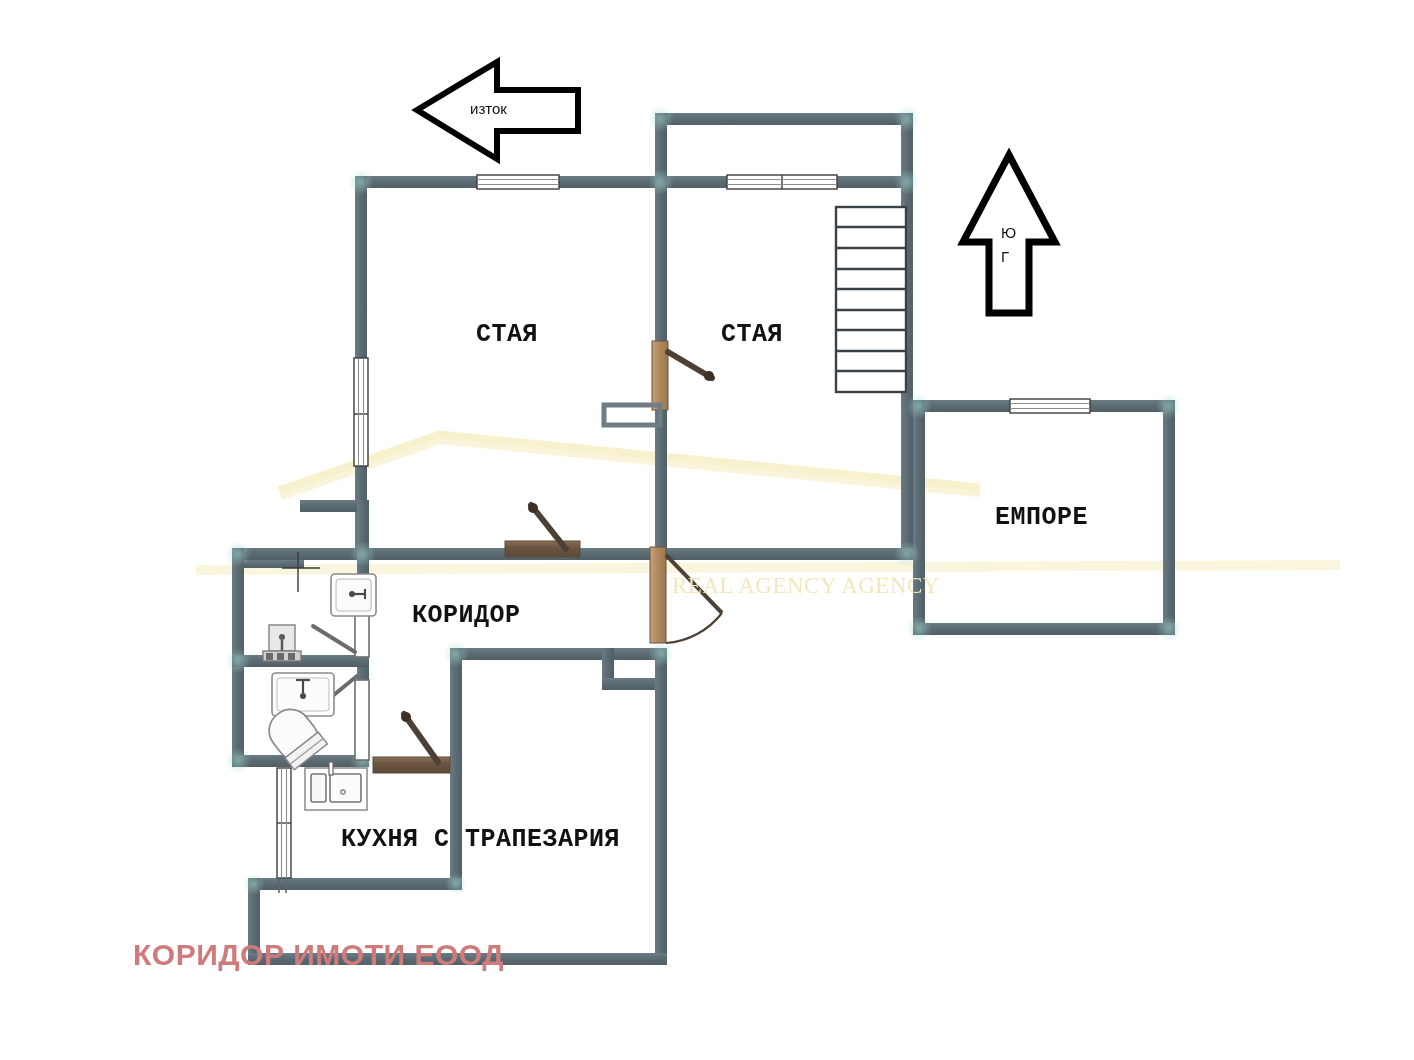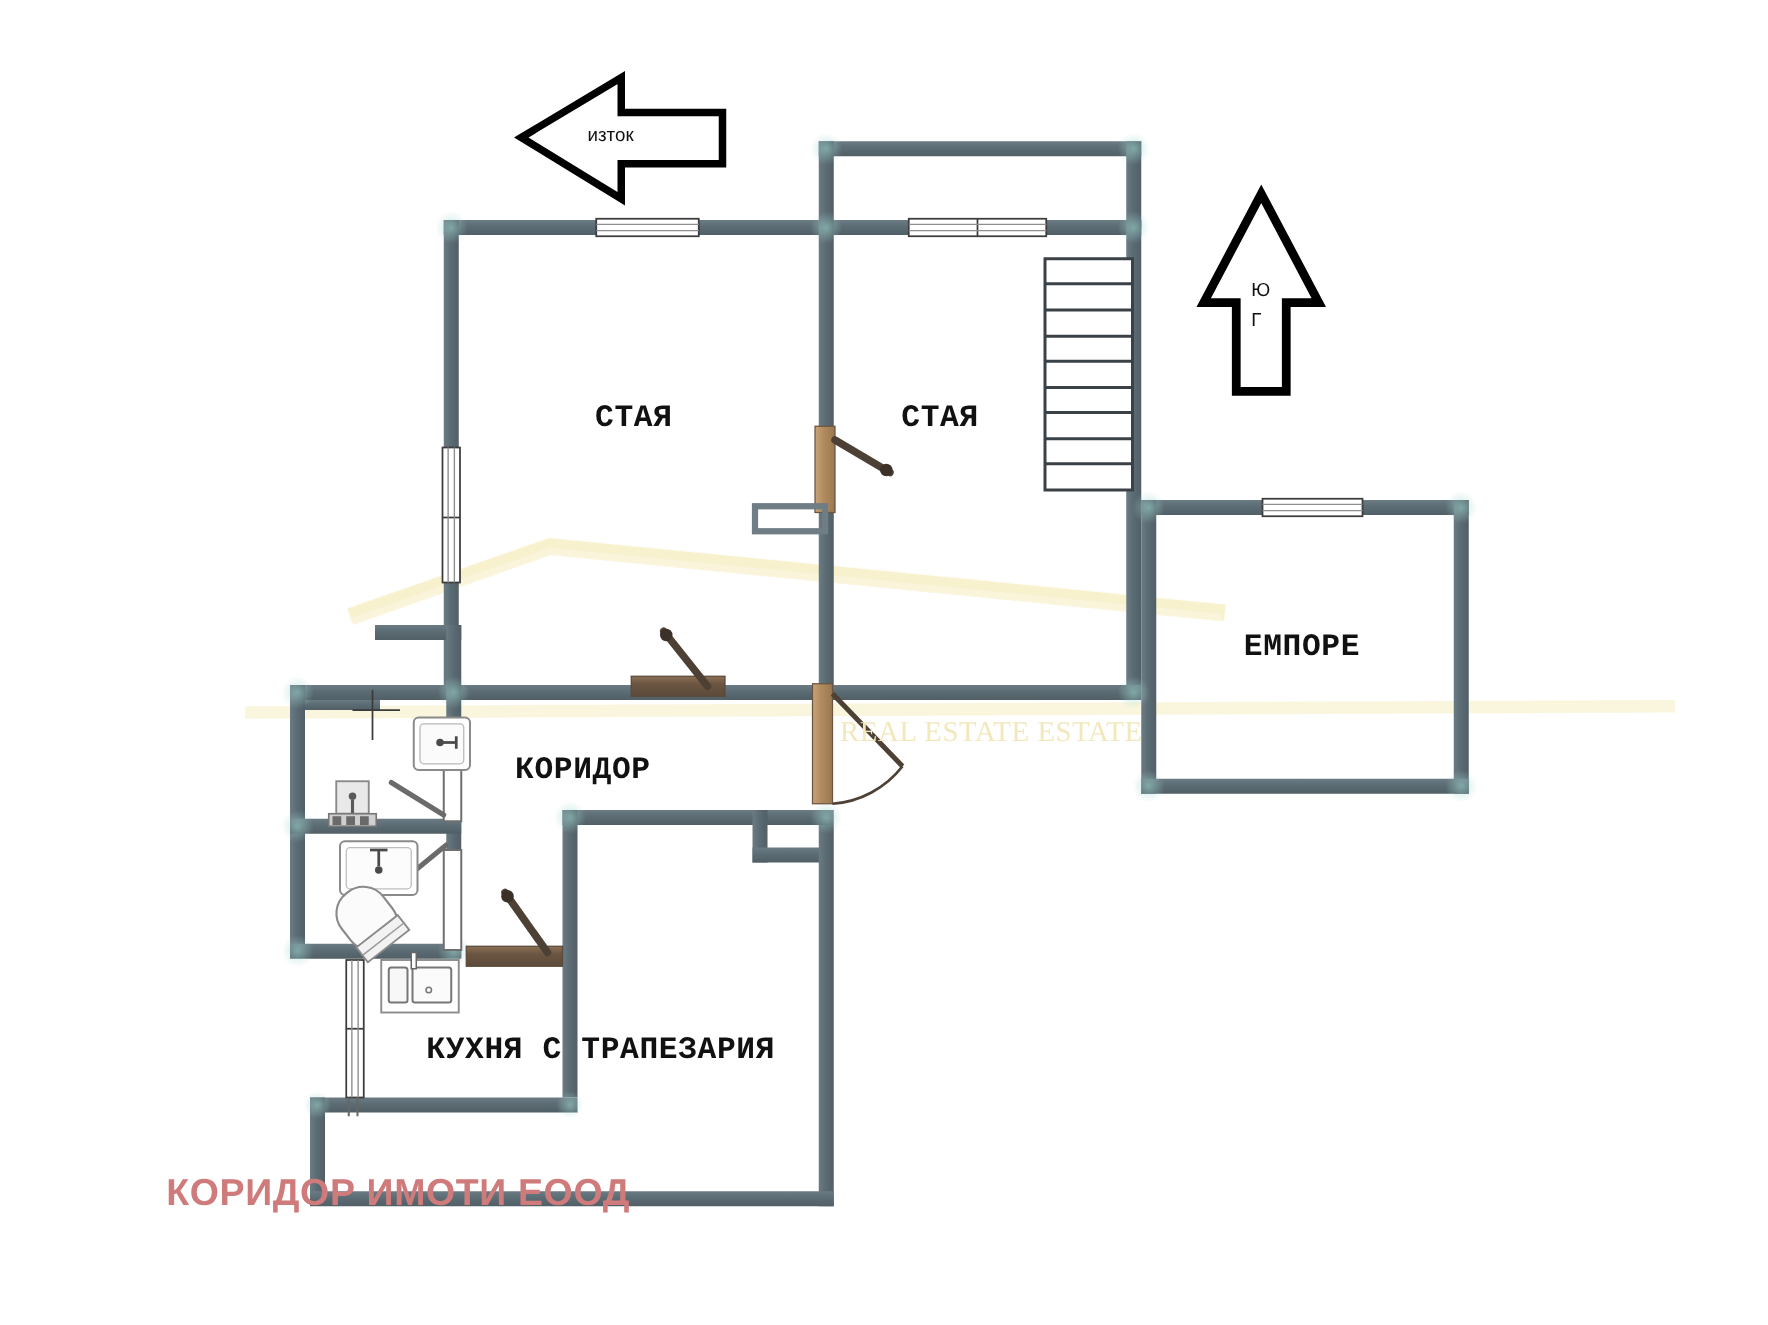--- a/index.html
+++ b/index.html
@@ -343,16 +343,16 @@
   <div class="compass-lbl" style="left:470px; top:100px;">изток</div>
   <div class="compass-lbl" style="left:1001px; top:224px;">Ю</div>
   <div class="compass-lbl" style="left:1001px; top:248px;">Г</div>
 
   <div class="lbl room-lbl" style="left:476px; top:320px;">СТАЯ</div>
   <div class="lbl room-lbl" style="left:721px; top:320px;">СТАЯ</div>
   <div class="lbl room-lbl" style="left:412px; top:601px;">КОРИДОР</div>
   <div class="lbl room-lbl" style="left:341px; top:825px;">КУХНЯ С ТРАПЕЗАРИЯ</div>
   <div class="lbl room-lbl" style="left:995px; top:503px;">ЕМПОРЕ</div>
 
-  <div id="wm-sub">REAL ESTATE ESTATE</div>
+  <div id="wm-sub">REAL AGENCY AGENCY</div>
   <div id="wm-bottom">КОРИДОР ИМОТИ ЕООД</div>
 
 </div>
 
 </body></html>

